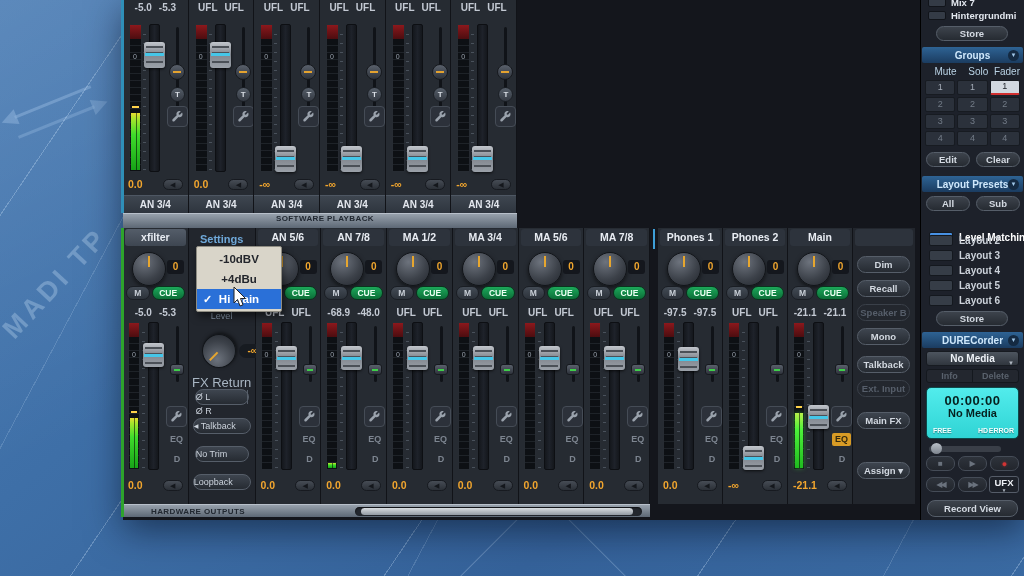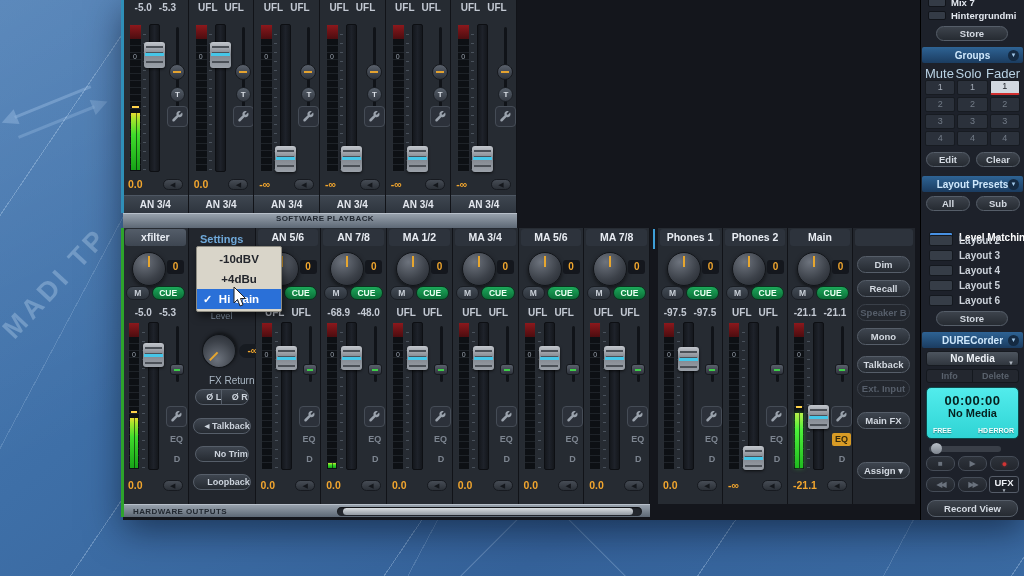--- a/index.html
+++ b/index.html
@@ -89,23 +89,23 @@
   .circbtn{width:10px;height:10px;border-radius:50%;background:#1d222a;border:1px solid #3c444e;color:#cfd6de;
     font-size:6px;text-align:center;line-height:9px;margin:0 3px 0 4px;}
 
   
   #settings-col{position:relative;flex:1;background:#22262d;border-right:1px solid #111318;}
   .set-title{position:absolute;top:5px;left:0;right:0;text-align:center;font-size:11px;font-weight:bold;color:#6fa9da;}
   .lvl{position:absolute;top:83px;left:0;right:0;text-align:center;font-size:9px;color:#8798aa;}
   .fxknob{left:13px;top:106px;transform:rotate(-135deg);}
   .fxval{position:absolute;left:50px;top:116px;width:28px;height:14px;background:#171b21;border-radius:7px;
     color:#f0a62e;font-size:10px;font-weight:bold;text-align:center;line-height:14px;}
-  .fxlbl{position:absolute;top:147px;left:0;right:0;text-align:right;font-size:10px;color:#a9b6c3;}
+  .fxlbl{position:absolute;top:147px;left:0;right:0;text-align:center;font-size:13px;color:#a9b6c3;}
   .pill{position:absolute;background:linear-gradient(#3e454f,#262b32);border:1px solid #565e69;border-radius:9px;
-    color:#ccd3dc;font-size:9px;font-weight:bold;text-align:right;}
+    color:#ccd3dc;font-size:9px;font-weight:normal;text-align:left;flex-direction:column;}
   .pill.split{display:flex;}
   .pill.split span{flex:1;line-height:14px;}
   .pill.split span:first-child{border-right:1px solid #565e69;}
 
   
   #dropdown{position:absolute;left:73px;top:18px;width:86px;background:#d9d5c9;border:1px solid #8e8c82;
     border-radius:2px;box-shadow:2px 4px 8px rgba(0,0,0,.55);z-index:40;padding:2px 0;}
   .ditem{position:relative;height:20px;line-height:20px;text-align:center;font-size:11.5px;font-weight:bold;color:#23262c;}
   .ditem.sel{background:#2a70d8;color:#fff;}
   .ditem .chk{position:absolute;left:6px;font-size:11px;}
@@ -123,21 +123,21 @@
   .snapbox{width:18px;height:9px;background:#343b46;border:1px solid #11141a;border-radius:2px;flex:0 0 auto;}
   .snaplbl{font-size:9.5px;font-weight:bold;color:#e2e7ee;white-space:nowrap;}
   .rbtn{position:absolute;height:15px;background:linear-gradient(#3d434c,#262b32);border:1px solid #565e69;border-radius:8px;
     color:#d4dae2;font-size:9.5px;font-weight:bold;text-align:center;line-height:13px;}
   .rhdr{position:absolute;left:1px;right:1px;height:16px;background:linear-gradient(#2e6394,#1b3c60);
     display:flex;align-items:center;justify-content:center;border-radius:2px;}
   .rhdr span{font-size:10px;font-weight:bold;color:#cfe8fc;}
   .rhdr .dd{position:absolute;right:4px;width:11px;height:11px;border-radius:50%;background:#142a42;
     color:#9fc6e8;font-size:6px;text-align:center;line-height:10px;}
   .gcolhdr{position:absolute;left:4px;right:4px;display:flex;}
-  .gcolhdr span{flex:1;text-align:left;font-size:13px;color:#b9d2e4;}
+  .gcolhdr span{flex:1;text-align:right;font-size:10px;color:#b9d2e4;}
   .grow{position:absolute;left:4px;right:4px;height:15px;display:flex;gap:2px;}
   .gcell{flex:1;background:#2b313b;border:1px solid #171b21;border-radius:2px;color:#737c88;
     font-size:9px;text-align:center;line-height:13px;}
   .gcell.r1{color:#a5adb8;}
   .gcell.active{background:#d2d9e0;color:#1c2127;border-bottom:2px solid #d23030;line-height:11px;}
   .presetrow{position:absolute;left:8px;right:2px;height:15px;display:flex;align-items:center;gap:6px;}
   .swatch{width:24px;height:11px;border-radius:2px;background:#363d47;border:1px solid #14181e;flex:0 0 auto;}
   .swatch.on{background:linear-gradient(#4c96e8,#2468c0);}
   .presetlbl{font-size:10px;font-weight:bold;color:#ccd2da;white-space:nowrap;}
   .presetlbl.on{color:#fff;}
@@ -653,21 +653,21 @@
         <div class="ditem ">
     -10dBV</div>
         <div class="ditem ">
     +4dBu</div>
         <div class="ditem sel">
     <span class="chk">✓</span>Hi Gain</div>
       </div>
   </div>
 
   <div class="secbar" id="hw-bar">
-    <span class="lbl" style="margin-left:10px">HARDWARE OUTPUTS</span>
+    <span class="lbl" style="margin-left:28px">HARDWARE OUTPUTS</span>
     <div class="scrolltrack" style="flex:1;margin:0 8px 0 110px">
       <div class="scrollpill" style="left:2%;right:3%"></div>
     </div>
   </div>
 
   <div id="cr-row">
     <div id="cr-strips" style="display:flex">
         <div class="strip cstrip">
     <div class="shead ">Phones 1</div>
     <div class="knob" style="left:9px;top:24px"></div>

